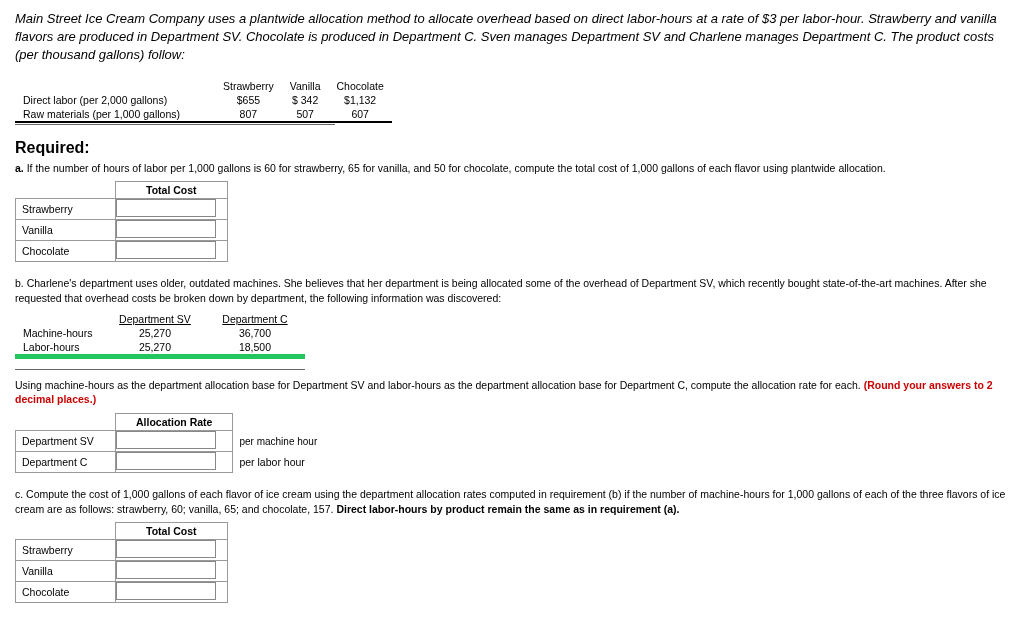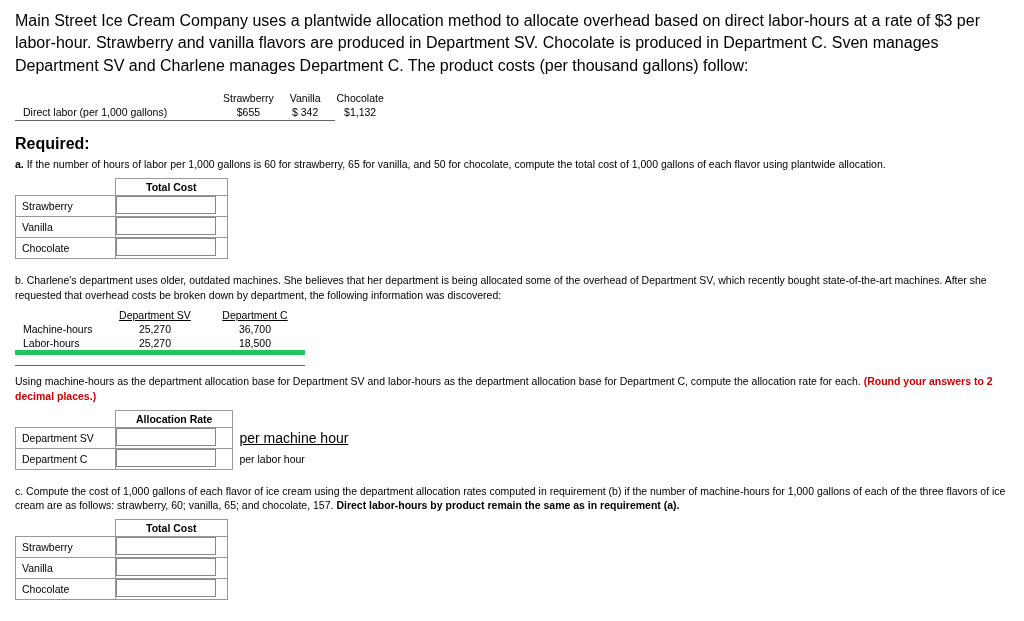--- a/index.html
+++ b/index.html
@@ -6,23 +6,24 @@
     body {
       font-family: Arial, sans-serif;
       font-size: 11px;
       background: #fff;
       color: #000;
       padding: 10px 15px;
       width: 1024px;
       min-height: 621px;
     }
     .intro-text {
-      font-size: 16px;
+      font-size: 13px;
       line-height: 1.4;
       margin-bottom: 3px;
+      font-style: italic;
     }
     .section {
       margin-bottom: 14px;
     }
     table {
       border-collapse: collapse;
       font-size: 10.5px;
     }
     table td, table th {
       padding: 2px 6px;
@@ -67,24 +68,30 @@
     <thead>
       <tr>
         <td style="width:200px;"></td>
         <td class="col-header">Strawberry</td>
         <td class="col-header">Vanilla</td>
         <td class="col-header">Chocolate</td>
       </tr>
     </thead>
     <tbody>
       <tr>
-        <td>Direct labor (per 1,000 gallons)</td>
+        <td>Direct labor (per 2,000 gallons)</td>
         <td style="text-align:center;">$655</td>
         <td style="text-align:center;">$ 342</td>
         <td style="text-align:center;">$1,132</td>
+      </tr>
+      <tr style="border-bottom:2px solid #000;">
+        <td>Raw materials (per 1,000 gallons)</td>
+        <td style="text-align:center;">807</td>
+        <td style="text-align:center;">507</td>
+        <td style="text-align:center;">607</td>
       </tr>
     </tbody>
   </table>
   <hr style="border:none;border-top:1px solid #666;width:320px;margin-left:0;margin-top:1px;">
 </div>
 
 <div class="section">
   <p class="required-label">Required:</p>
 
   <div style="margin-bottom:14px;">
@@ -153,21 +160,21 @@
         <tr>
           <td style="width:100px;"></td>
           <th style="border:1px solid #999; padding:2px 20px; text-align:center; font-weight:bold; font-size:10.5px;margin-top:48px;">Allocation Rate</th>
           <td></td>
         </tr>
       </thead>
       <tbody>
         <tr>
           <td style="border:1px solid #999; padding:2px 6px;">Department SV</td>
           <td style="border:1px solid #999; padding:0; width:100px;"><div class="answer-input" style="width:100px;"></div></td>
-          <td style="padding:2px 6px; font-size:14px;text-decoration:underline;">per machine hour</td>
+          <td style="padding:2px 6px; font-size:10px;">per machine hour</td>
         </tr>
         <tr>
           <td style="border:1px solid #999; padding:2px 6px;">Department C</td>
           <td style="border:1px solid #999; padding:0; width:100px;"><div class="answer-input" style="width:100px;"></div></td>
           <td style="padding:2px 6px; font-size:10.5px;">per labor hour</td>
         </tr>
       </tbody>
     </table>
   </div>
 

